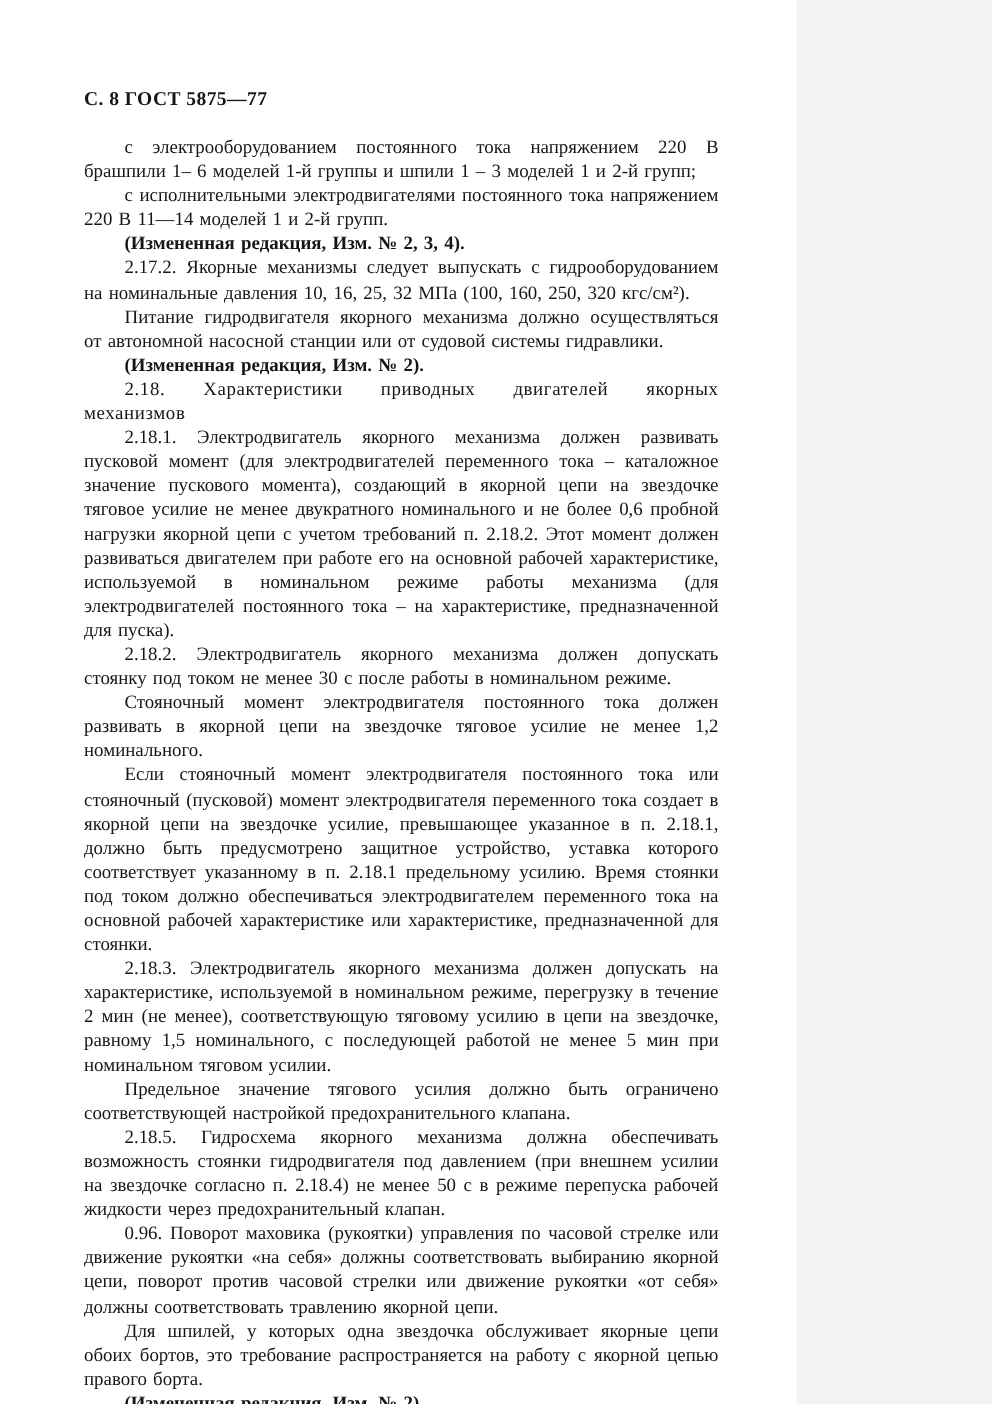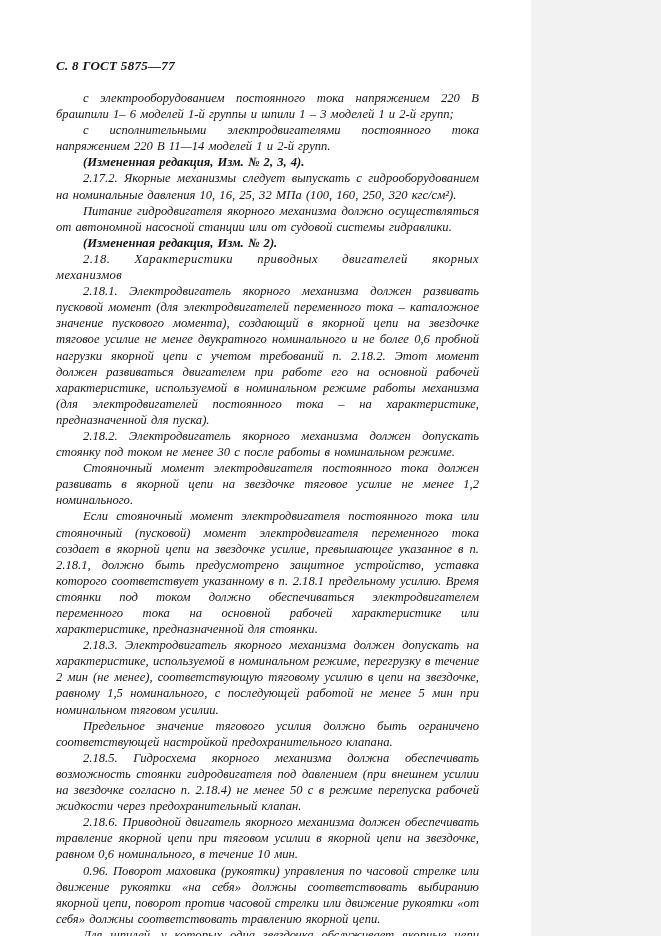--- a/index.html
+++ b/index.html
@@ -10,21 +10,20 @@
   }
   .page {
     position: relative;
     width: 531px;
     height: 936px;
     background: #ffffff;
     box-sizing: border-box;
     padding: 58px 52px 0 56px;
     overflow: hidden;
     color: #161616;
-    font-style: italic;
   }
   .doc-header {
     font-size: 13px;
     font-weight: bold;
     letter-spacing: 0.3px;
     margin: 0 0 16px 0;
   }
   .doc-body {
     font-size: 12.6px;
     line-height: 16.1px;
@@ -56,21 +55,20 @@
       <p class="para">Питание гидродвигателя якорного механизма должно осуществляться от автономной насосной станции или от судовой системы гидравлики.</p>
       <p class="para bold">(Измененная редакция, Изм. № 2).</p>
       <p class="para spaced">2.18. Характеристики приводных двигателей якорных механизмов</p>
       <p class="para">2.18.1. Электродвигатель якорного механизма должен развивать пусковой момент (для электродвигателей переменного тока – каталожное значение пускового момента), создающий в якорной цепи на звездочке тяговое усилие не менее двукратного номинального и не более 0,6 пробной нагрузки якорной цепи с учетом требований п. 2.18.2. Этот момент должен развиваться двигателем при работе его на основной рабочей характеристике, используемой в номинальном режиме работы механизма (для электродвигателей постоянного тока – на характеристике, предназначенной для пуска).</p>
       <p class="para">2.18.2. Электродвигатель якорного механизма должен допускать стоянку под током не менее 30 с после работы в номинальном режиме.</p>
       <p class="para">Стояночный момент электродвигателя постоянного тока должен развивать в якорной цепи на звездочке тяговое усилие не менее 1,2 номинального.</p>
       <p class="para">Если стояночный момент электродвигателя постоянного тока или стояночный (пусковой) момент электродвигателя переменного тока создает в якорной цепи на звездочке усилие, превышающее указанное в п. 2.18.1, должно быть предусмотрено защитное устройство, уставка которого соответствует указанному в п. 2.18.1 предельному усилию. Время стоянки под током должно обеспечиваться электродвигателем переменного тока на основной рабочей характеристике или характеристике, предназначенной для стоянки.</p>
       <p class="para">2.18.3. Электродвигатель якорного механизма должен допускать на характеристике, используемой в номинальном режиме, перегрузку в течение 2 мин (не менее), соответствующую тяговому усилию в цепи на звездочке, равному 1,5 номинального, с последующей работой не менее 5 мин при номинальном тяговом усилии.</p>
       <p class="para">Предельное значение тягового усилия должно быть ограничено соответствующей настройкой предохранительного клапана.</p>
       <p class="para">2.18.5. Гидросхема якорного механизма должна обеспечивать возможность стоянки гидродвигателя под давлением (при внешнем усилии на звездочке согласно п. 2.18.4) не менее 50 с в режиме перепуска рабочей жидкости через предохранительный клапан.</p>
-      <p class="para">2.18.6. Приводной двигатель якорного механизма должен обеспечивать травление якорной цепи при тяговом усилии в якорной цепи на звездочке, равном 0,6 номинального, в течение 10 мин.</p>
       <p class="para">0.96. Поворот маховика (рукоятки) управления по часовой стрелке или движение рукоятки «на себя» должны соответствовать выбиранию якорной цепи, поворот против часовой стрелки или движение рукоятки «от себя» должны соответствовать травлению якорной цепи.</p>
       <p class="para">Для шпилей, у которых одна звездочка обслуживает якорные цепи обоих бортов, это требование распространяется на работу с якорной цепью правого борта.</p>
       <p class="para bold">(Измененная редакция, Изм. № 2).</p>
       <p class="para">3.43. Средний срок службы якорного механизма должен быть:</p>
       <p class="para">до капитального ремонта — 13 лет;</p>
       <p class="para">полный — 25 лет.</p>
     </div>
 </div>
 
 </body></html>

